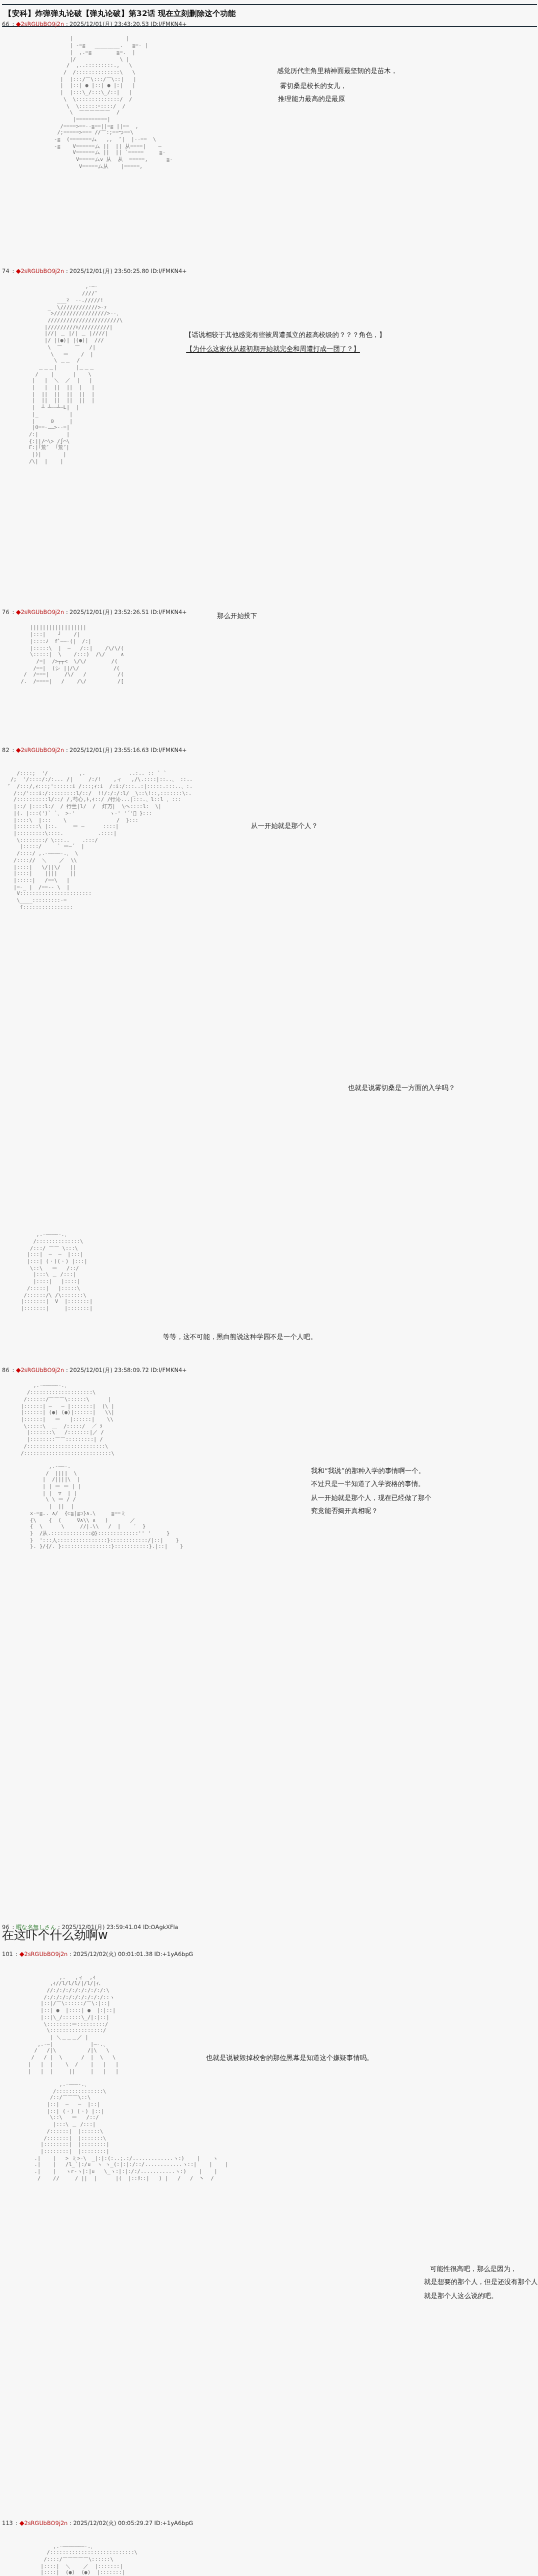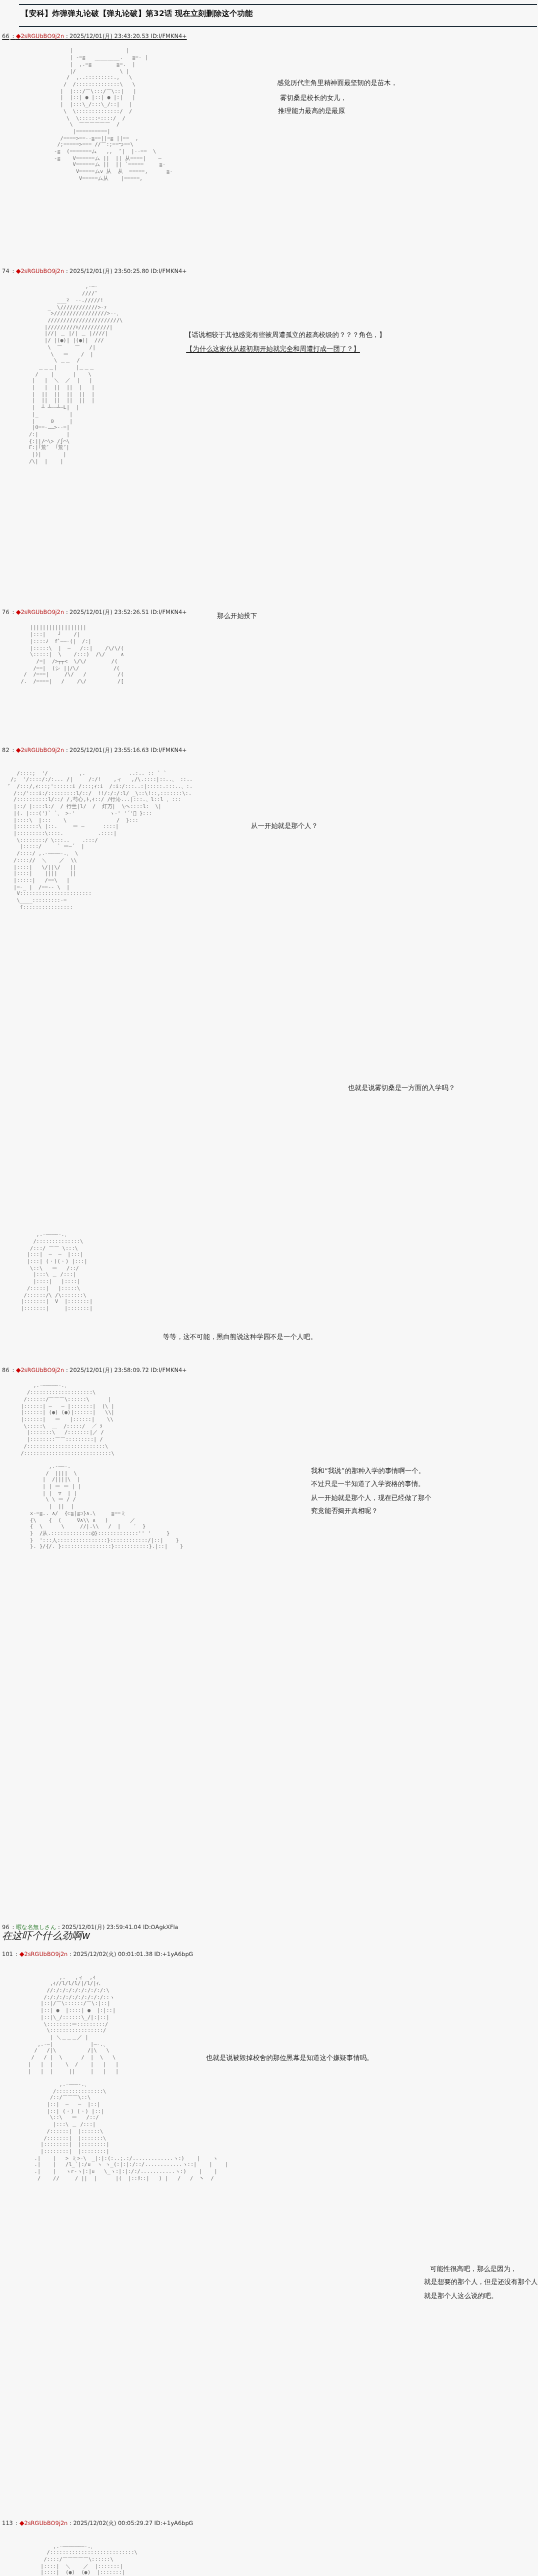--- a/index.html
+++ b/index.html
@@ -6,21 +6,21 @@
   body {
     width: 539px;
     height: 3057px;
     background: #f7f7f7;
     font-family: "DejaVu Sans", "Liberation Sans", sans-serif;
     color: #222;
     position: relative;
     overflow: hidden;
   }
   .title-bar {
-    position: absolute; left: 19px; right: 2.1px; top: 4.1px;
+    position: absolute; left: 2px; right: 2.1px; top: 4.1px;
     border-top: 1.5px solid #1c2b36;
     border-bottom: 1.5px solid #1c2b36;
     height: 20.6px;
   }
   .title-text {
     position: absolute; left: 2.1px; top: 4.1px;
     font-weight: bold; font-size: 7.7px; color: #111;
     letter-spacing: 0.1px;
   }
   .post {
@@ -39,30 +39,30 @@
     font-family: "DejaVu Sans Mono", "Liberation Mono", monospace;
     font-size: 5.2px; line-height: 6.7px; color: #444;
     white-space: pre;
     opacity: 0.75;
   }
   .dialog {
     position: absolute;
     font-size: 6.7px; color: #222; white-space: nowrap;
     line-height: 9.8px;
   }
-  .plain { font-size: 10px; color: #222; line-height: 9.3px; font-style: italic; }
+  .plain { font-size: 12px; color: #222; line-height: 9.3px; }
 </style>
 </head>
 <body>
 
 <div class="title-bar">
   <div class="title-text">【安科】炸弹弹丸论破【弹丸论破】第32话 现在立刻删除这个功能</div>
 </div>
 
-<div class="post" style="top:32px;text-decoration:underline;">
+<div class="post" style="top:20px;">
   <div class="post-header">
     <span class="num">66</span><span> : </span><span class="diamond">◆</span><span class="trip">2sRGUbBO9j2n</span><span> : 2025/12/01(月) 23:43:20.53 ID:I/FMKN4+</span>
   </div>
   <div class="post-body" style="height:227px;">
     <pre class="aa" style="left:52px;top:2.1px;">     |                 |
      | -=≦   ________.   ≧=- |
      |  ,.=≦        ≧=.  |
      |/              \ |
     /  ,..:::::::::.,   \
    /  /::::::::::::::\   \

